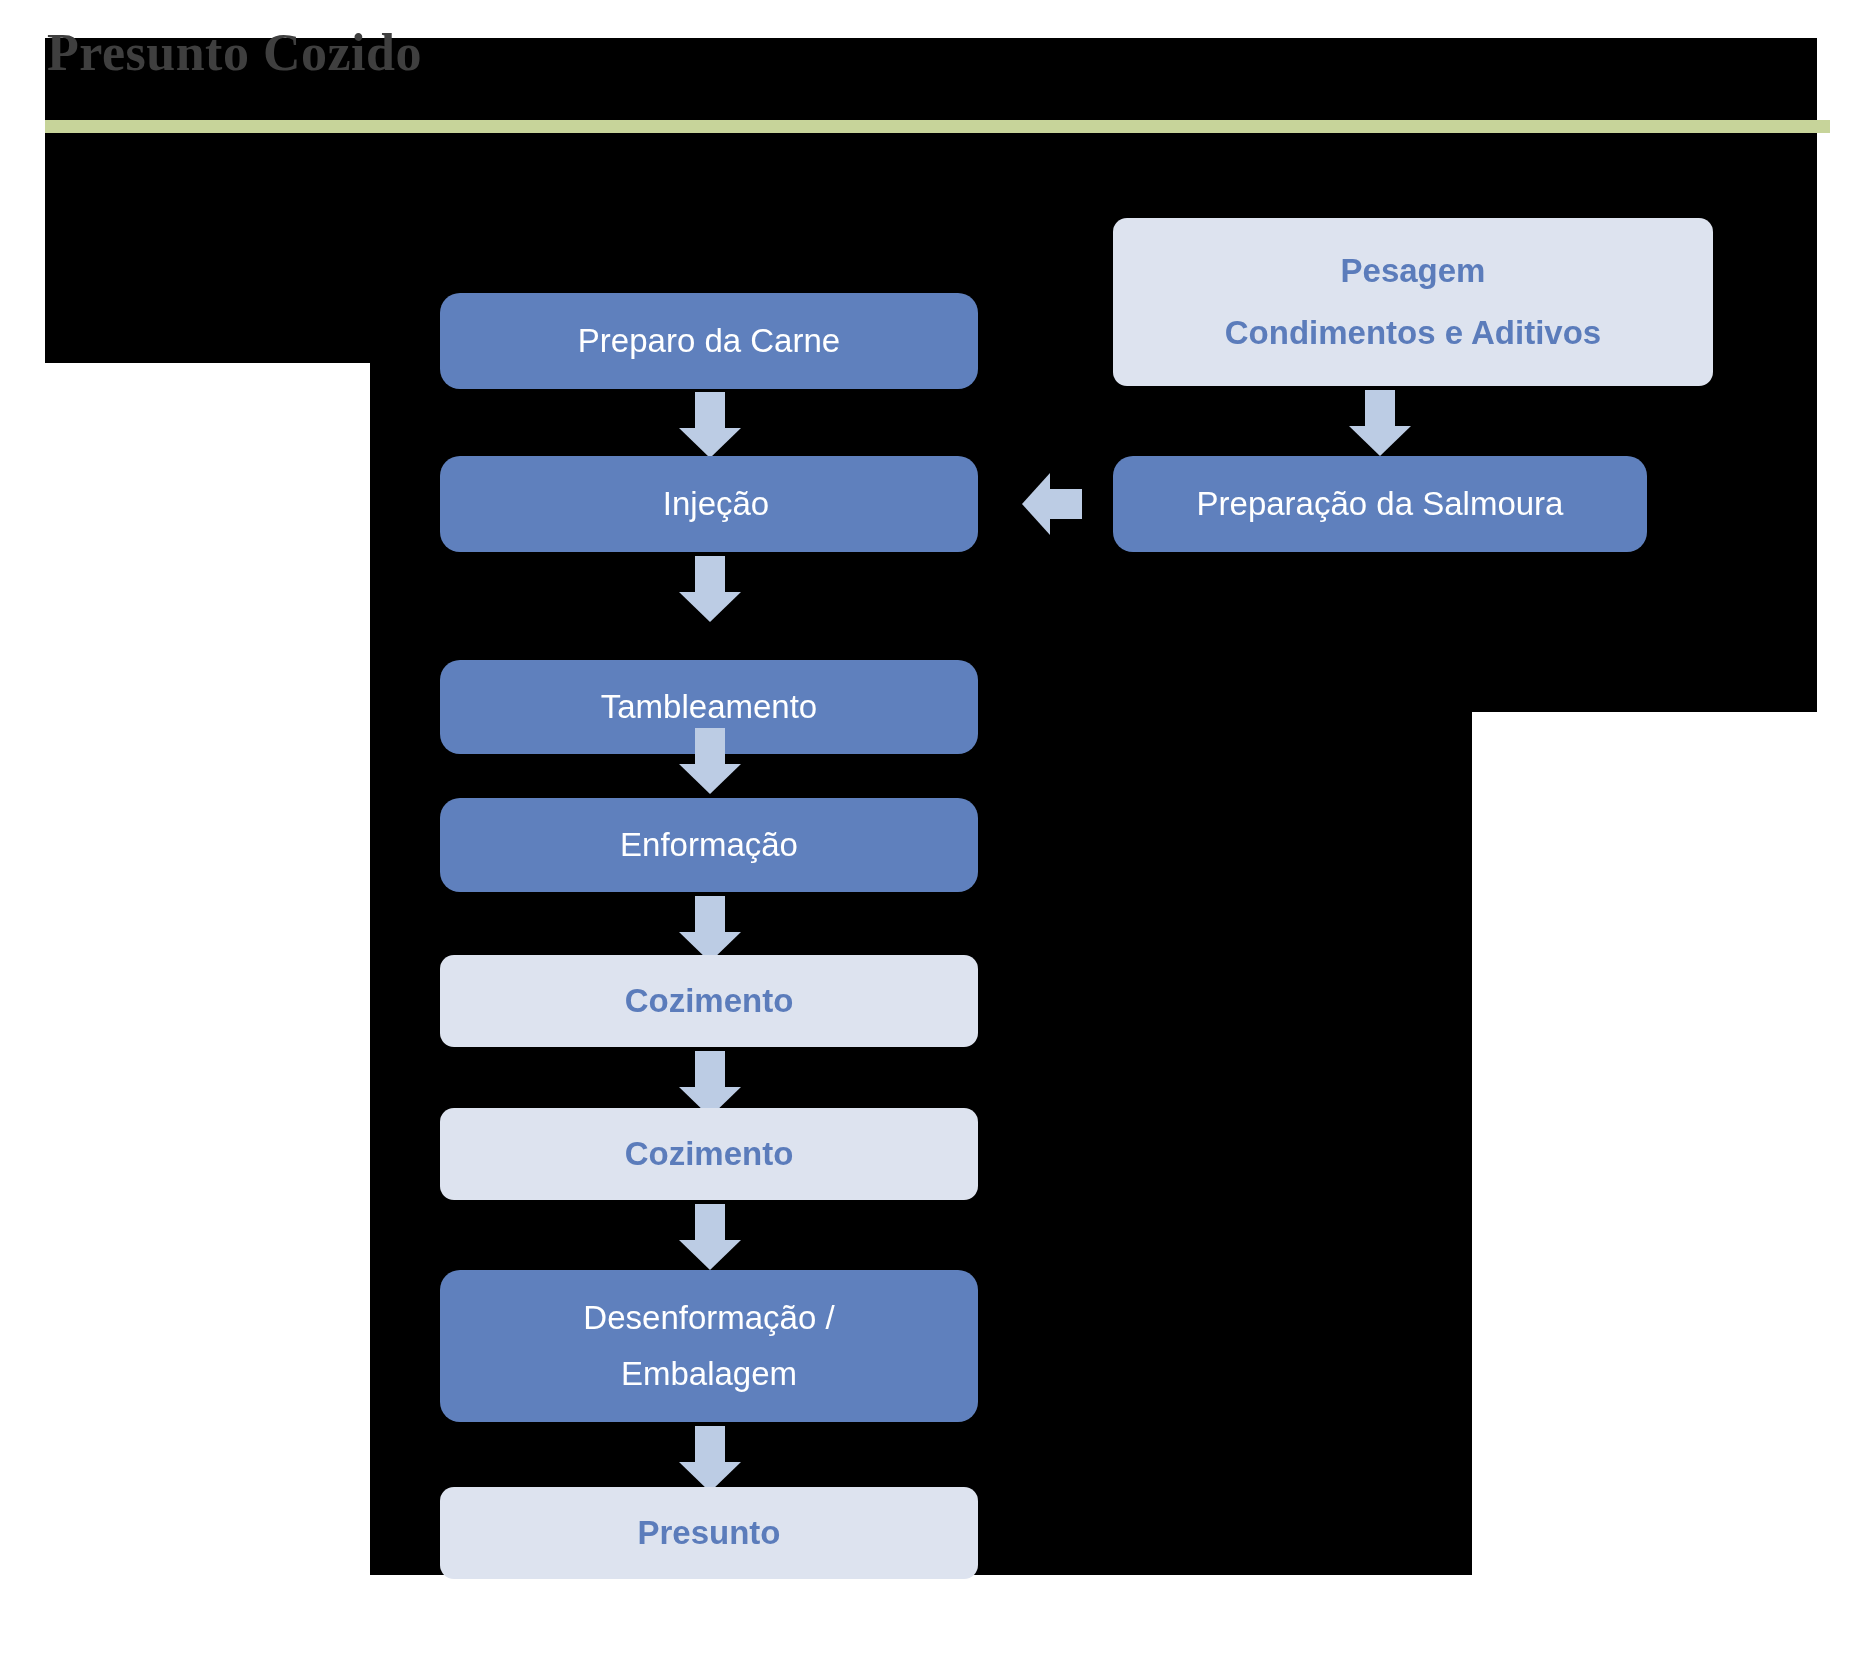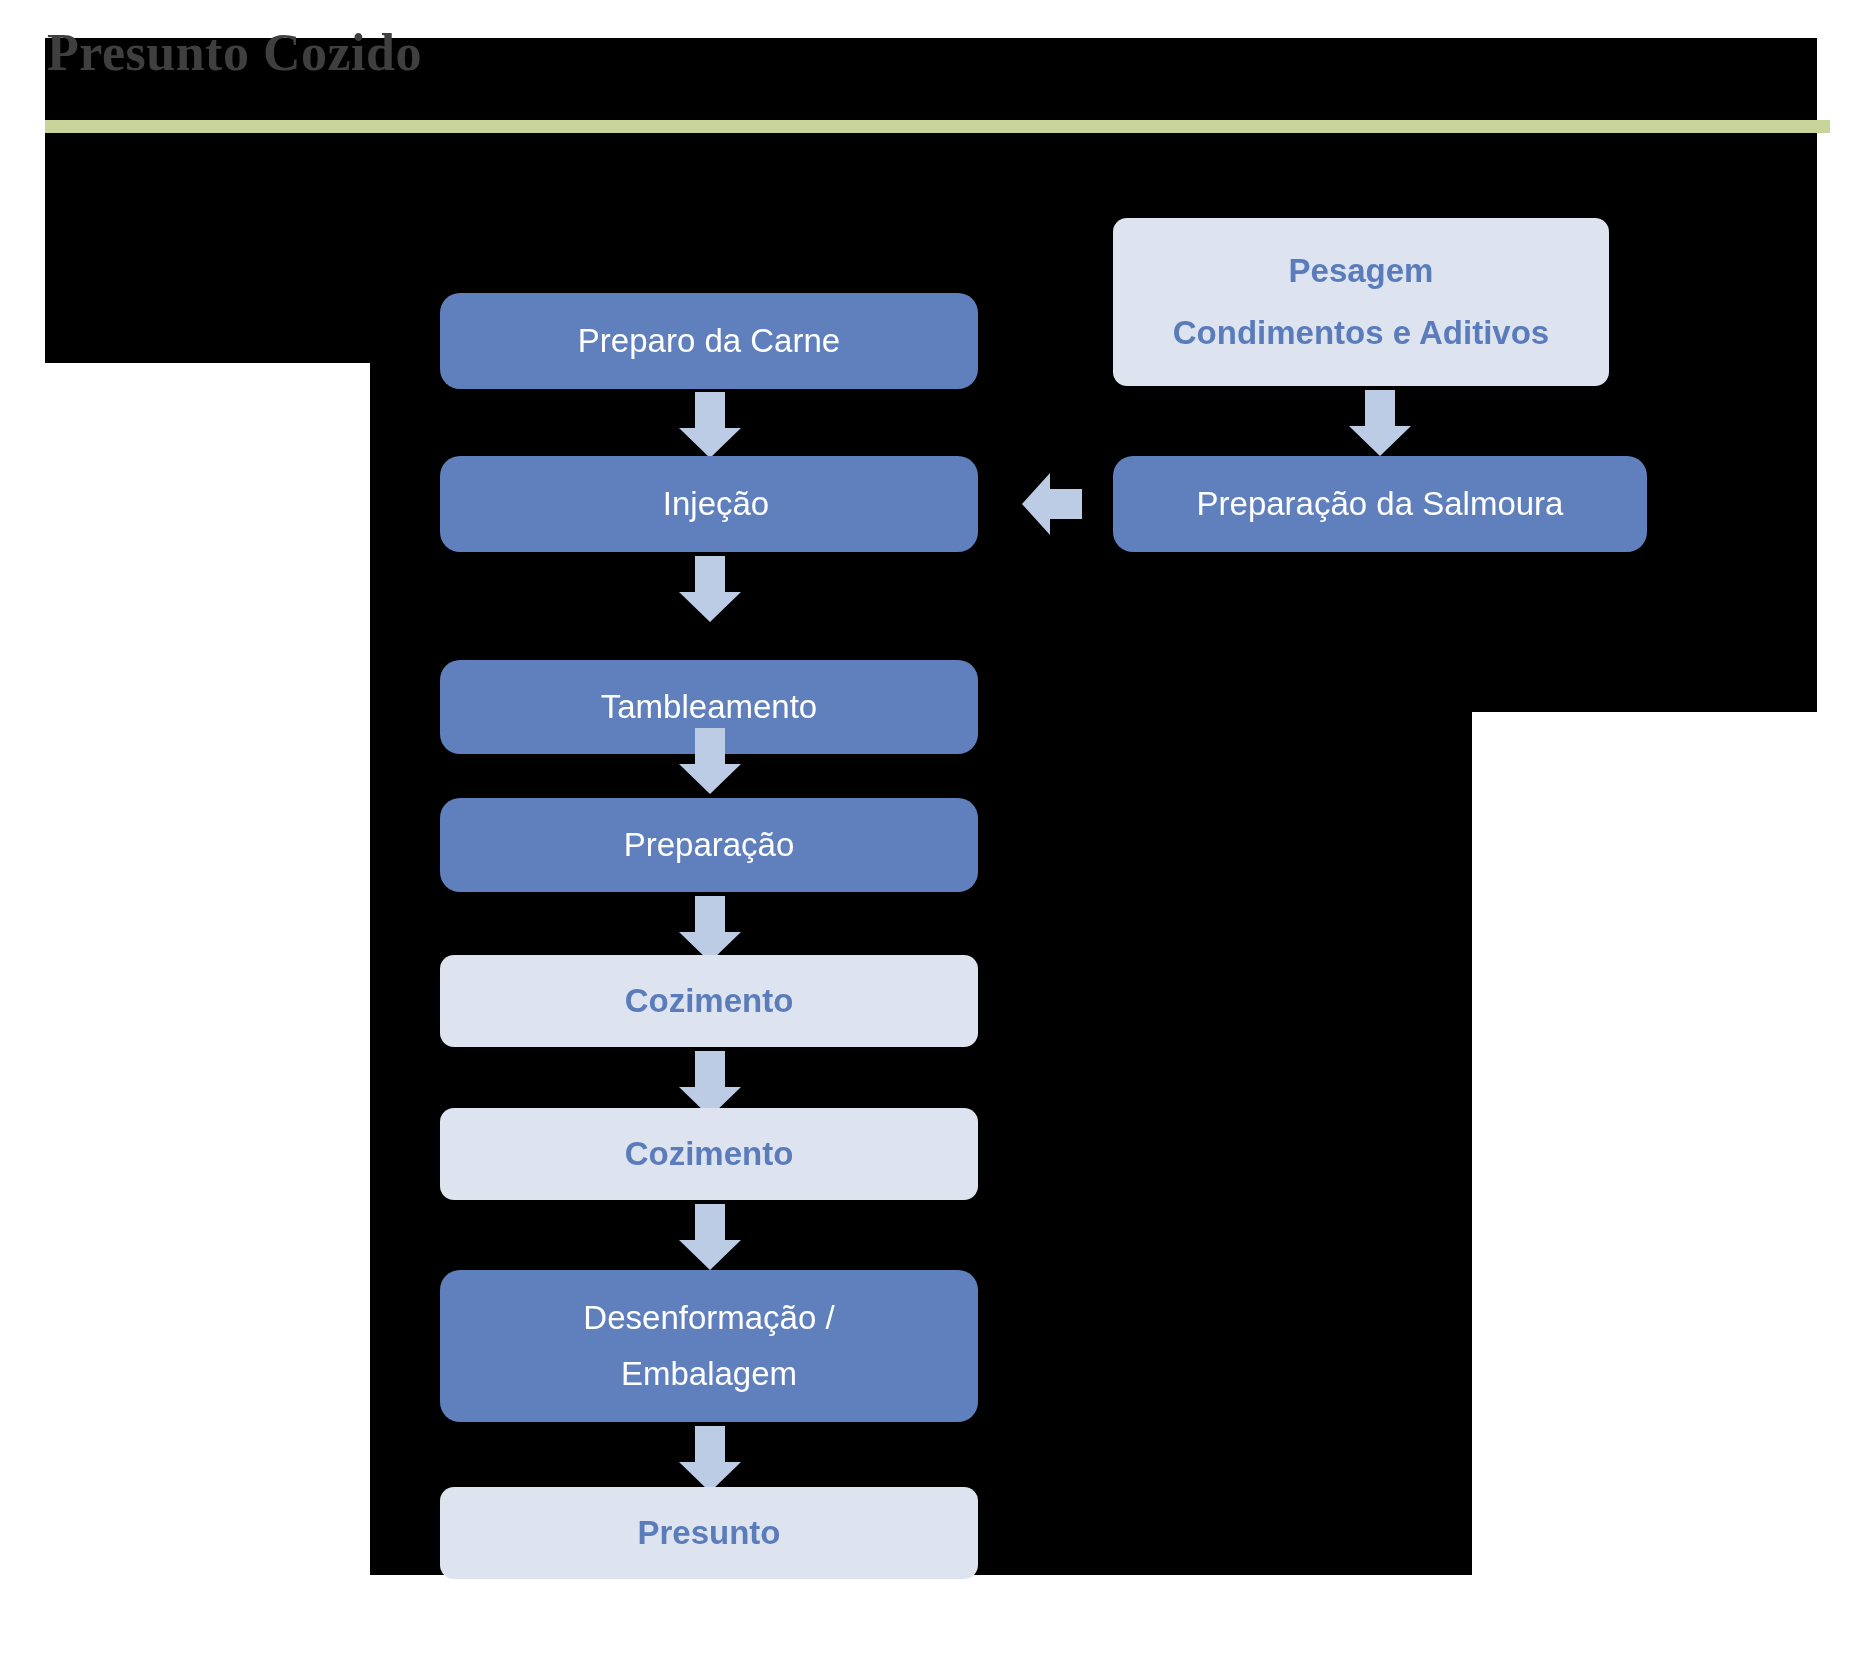--- a/index.html
+++ b/index.html
@@ -85,21 +85,21 @@
   
   #node-preparo     { left: 440px;  top: 293px;  width: 538px; height: 96px; }
   #node-injecao     { left: 440px;  top: 456px;  width: 538px; height: 96px; padding-left: 28px; }
   #node-tambleamento{ left: 440px;  top: 630px;  width: 538px; height: 94px; margin-top: 30px; }
   #node-enformacao  { left: 440px;  top: 798px;  width: 538px; height: 94px; }
   #node-cozimento-1 { left: 440px;  top: 955px;  width: 538px; height: 92px; }
   #node-cozimento-2 { left: 440px;  top: 1108px; width: 538px; height: 92px; }
   #node-desenformacao{left: 440px;  top: 1270px; width: 538px; height: 152px; }
   #node-estocagem   { left: 440px;  top: 1487px; width: 538px; height: 92px; }
 
-  #node-pesagem     { left: 1113px; top: 218px;  width: 496px; height: 168px; }
+  #node-pesagem     { left: 1113px; top: 218px;  width: 600px; height: 168px; }
   #node-salmoura    { left: 1113px; top: 456px;  width: 534px; height: 96px; }
 
   #node-pesagem .lbl .ln { line-height: 62px; }
 
   
   .arrow-down {
     position: absolute;
     width: 62px;
     height: 66px;
   }
@@ -190,21 +190,21 @@
   <div class="node filled" id="node-tambleamento">
     <span class="lbl">Tambleamento</span>
   </div>
 
   <div class="arrow-down" id="arr-3">
     <span class="shaft"></span>
     <span class="head"></span>
   </div>
 
   <div class="node filled" id="node-enformacao">
-    <span class="lbl">Preparação</span>
+    <span class="lbl">Enformação</span>
   </div>
 
   <div class="arrow-down" id="arr-4">
     <span class="shaft"></span>
     <span class="head"></span>
   </div>
 
   <div class="node light" id="node-cozimento-1">
     <span class="lbl">Cozimento</span>
   </div>

